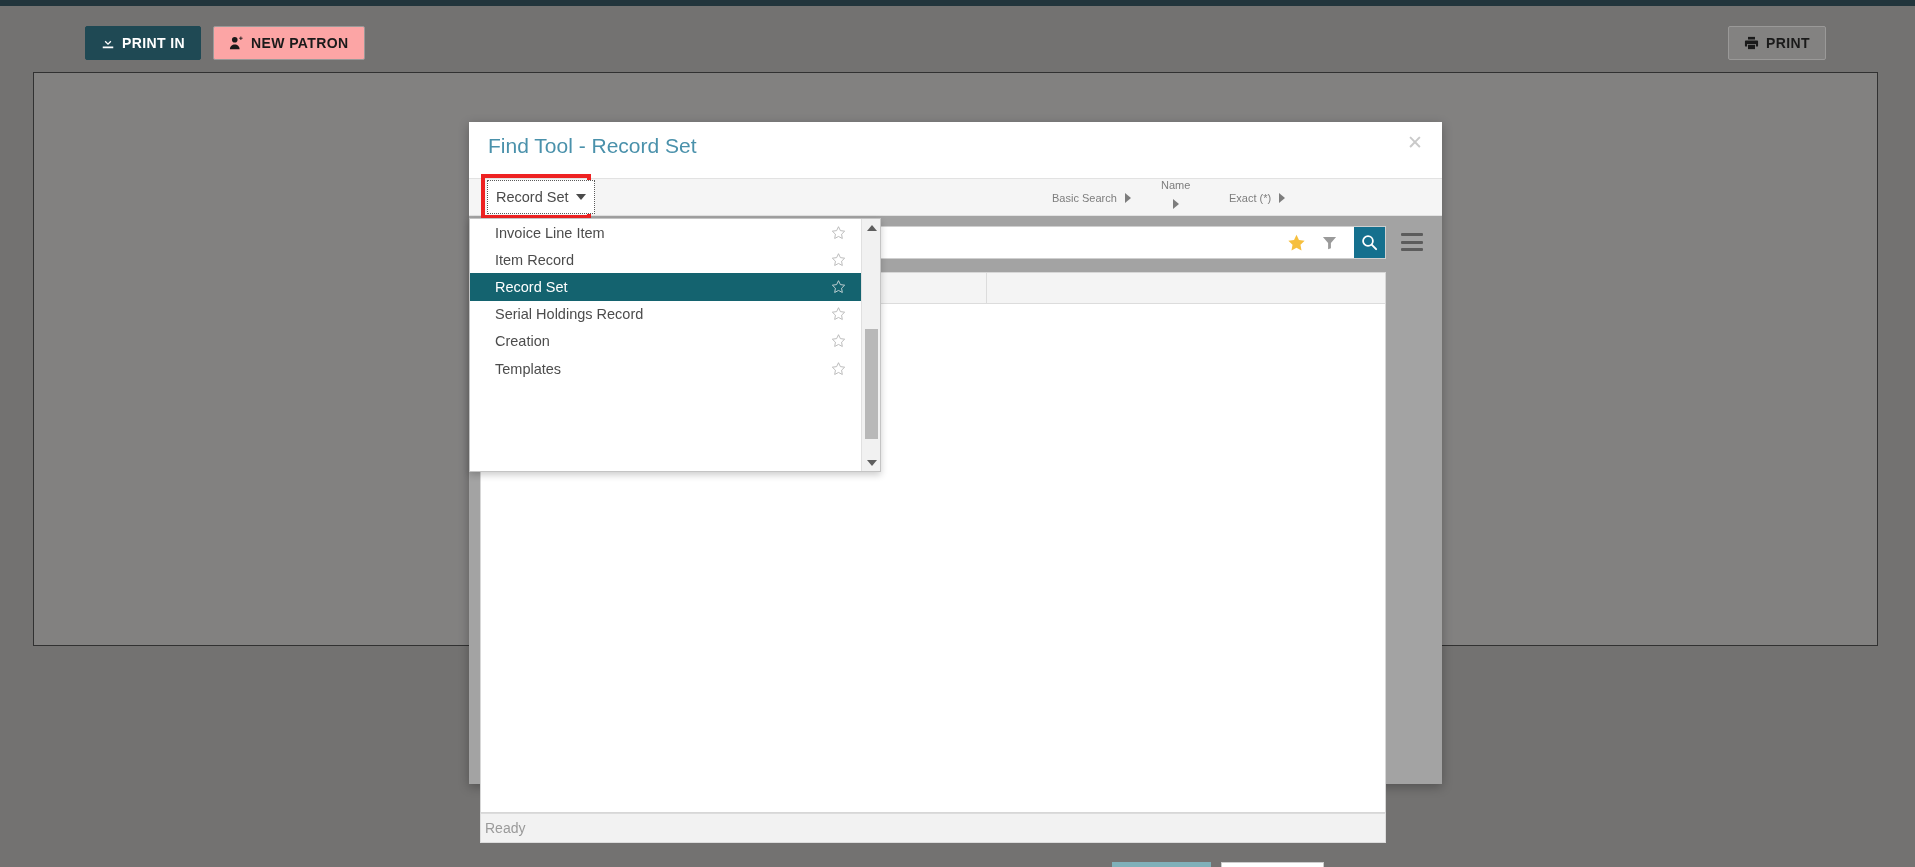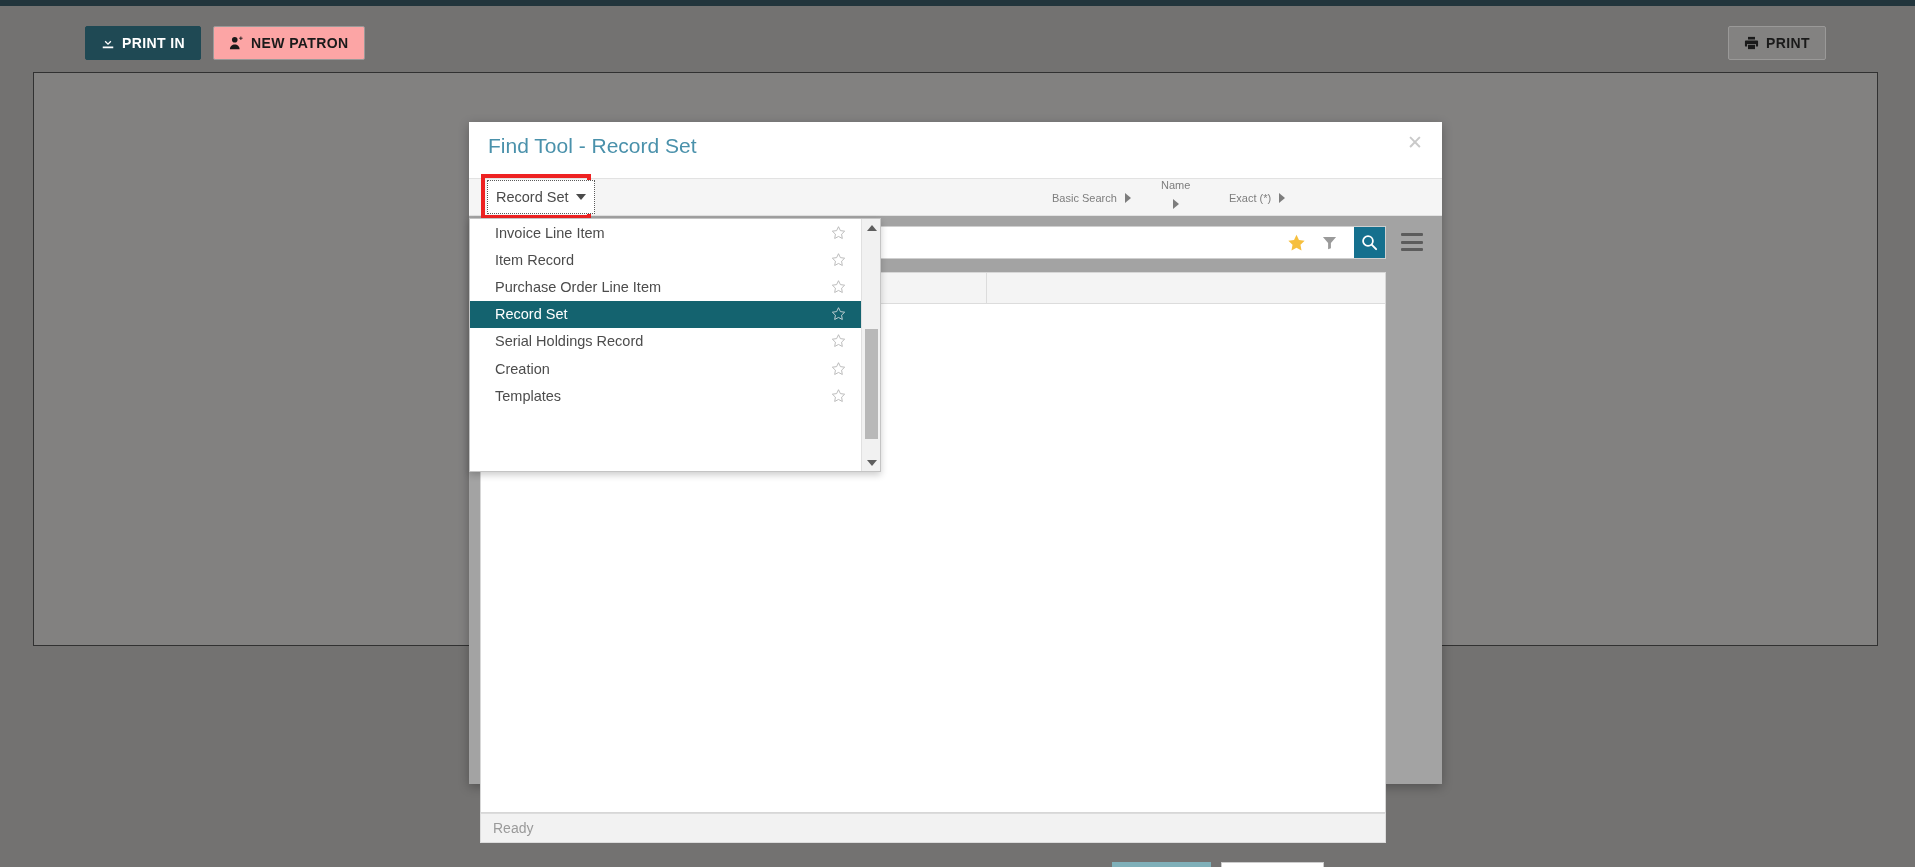--- a/index.html
+++ b/index.html
@@ -202,21 +202,21 @@
   #results-table th:last-child { border-right: none; }
   #results-body { height: 480px; }
 
   
   #status-bar {
     position: absolute; left: 11px; top: 691px;
     width: 906px; height: 30px;
     background: #f2f2f2;
     border: 1px solid #dcdcdc;
     display: flex; align-items: center;
-    padding-left: 12px;
+    padding-left: 4px;
     font-size: 14px;
     color: #9a9a9a;
   }
 
   
   #dialog-footer {
     position: absolute; left: 0; top: 735px;
     width: 973px; height: 62px;
   }
   .footer-btn {
@@ -441,26 +441,20 @@
         <span class="dd-star"><svg width="15" height="15" viewBox="0 0 20 19">
             <path d="M10 1.1l2.5 5.2 5.7.8-4.1 4 1 5.7-5.1-2.7-5.1 2.7 1-5.7-4.1-4 5.7-.8z" fill="none" stroke="#b6b6b6" stroke-width="1.2" stroke-linejoin="round"></path>
           </svg></span>
       </div>
       <div class="dd-item">
         <span>Item Record</span>
         <span class="dd-star"><svg width="15" height="15" viewBox="0 0 20 19">
             <path d="M10 1.1l2.5 5.2 5.7.8-4.1 4 1 5.7-5.1-2.7-5.1 2.7 1-5.7-4.1-4 5.7-.8z" fill="none" stroke="#b6b6b6" stroke-width="1.2" stroke-linejoin="round"></path>
           </svg></span>
       </div>
-      <div class="dd-item">
-        <span>Purchase Order Line Item</span>
-        <span class="dd-star"><svg width="15" height="15" viewBox="0 0 20 19">
-            <path d="M10 1.1l2.5 5.2 5.7.8-4.1 4 1 5.7-5.1-2.7-5.1 2.7 1-5.7-4.1-4 5.7-.8z" fill="none" stroke="#b6b6b6" stroke-width="1.2" stroke-linejoin="round"></path>
-          </svg></span>
-      </div>
       <div class="dd-item selected">
         <span>Record Set</span>
         <span class="dd-star"><svg width="15" height="15" viewBox="0 0 20 19">
             <path d="M10 1.1l2.5 5.2 5.7.8-4.1 4 1 5.7-5.1-2.7-5.1 2.7 1-5.7-4.1-4 5.7-.8z" fill="none" stroke="#cfd9db" stroke-width="1.2" stroke-linejoin="round"></path>
           </svg></span>
       </div>
       <div class="dd-item">
         <span>Serial Holdings Record</span>
         <span class="dd-star"><svg width="15" height="15" viewBox="0 0 20 19">
             <path d="M10 1.1l2.5 5.2 5.7.8-4.1 4 1 5.7-5.1-2.7-5.1 2.7 1-5.7-4.1-4 5.7-.8z" fill="none" stroke="#b6b6b6" stroke-width="1.2" stroke-linejoin="round"></path>

